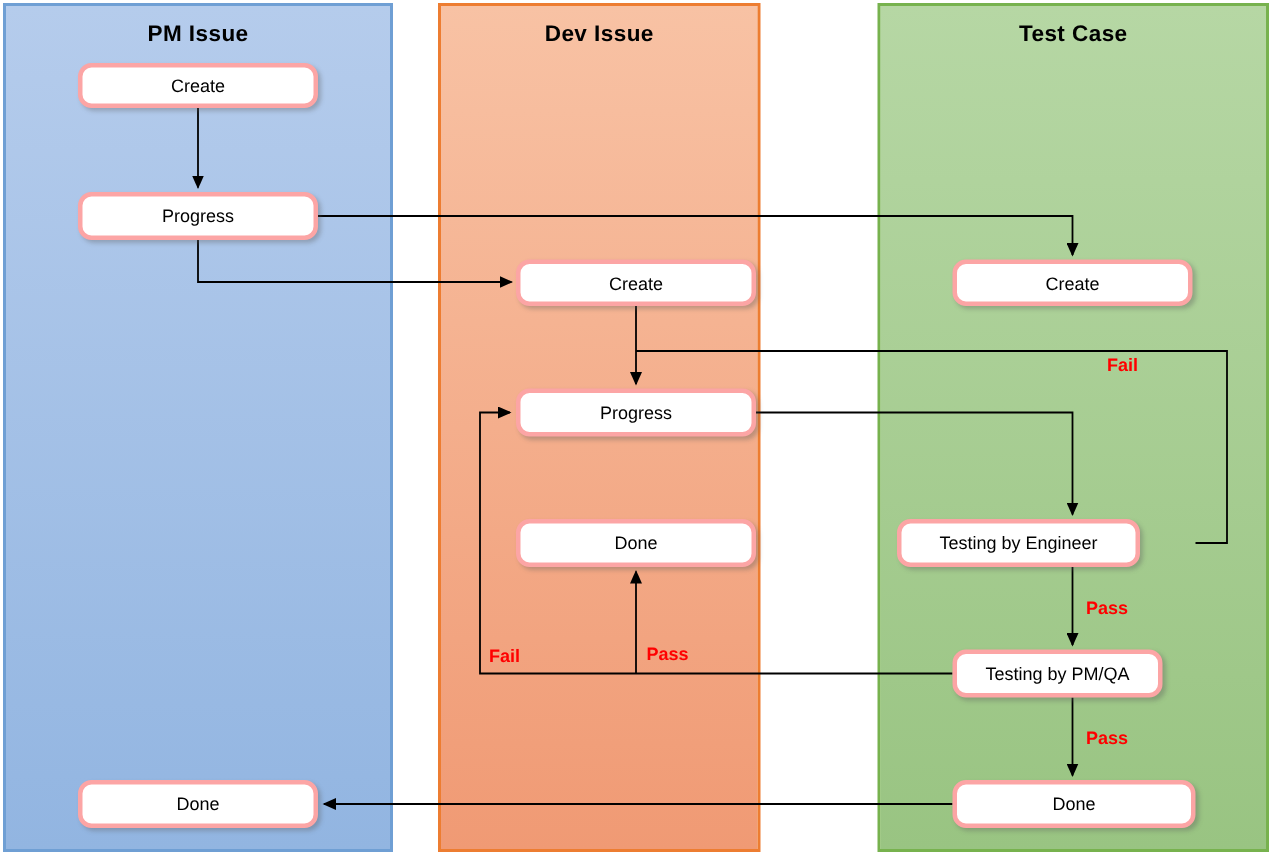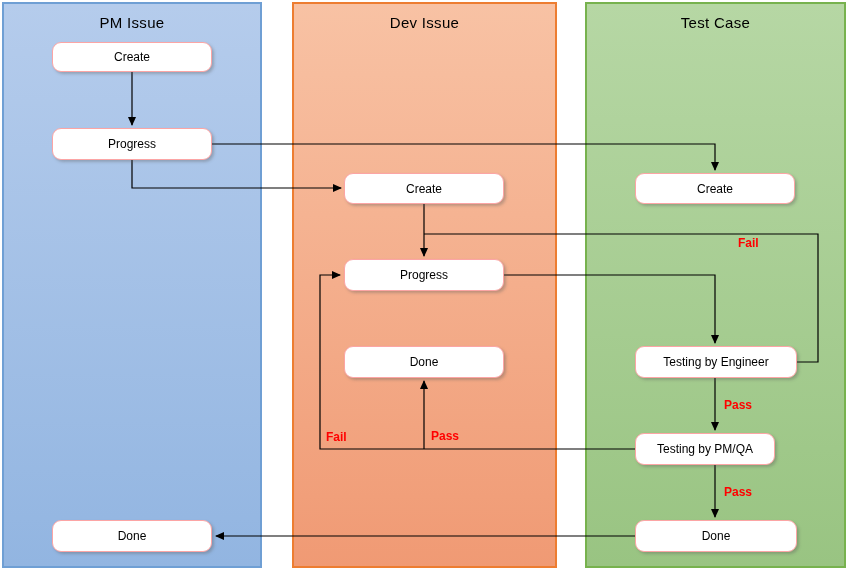--- a/index.html
+++ b/index.html
@@ -2,39 +2,39 @@
 <html><head>
 <meta charset="utf-8">
 <style>
   html,body{margin:0;padding:0;background:#ffffff;}
   #stage{
     position:relative;width:848px;height:572px;background:#ffffff;overflow:hidden;
     font-family:"Liberation Sans","DejaVu Sans",sans-serif;
   }
   .lane{position:absolute;top:2px;height:566px;box-sizing:border-box;}
   .lane-pm{left:2px;width:260px;background:linear-gradient(#b5ccec,#92b5e1);border:2px solid #6f9fd4;}
-  .lane-dev{left:292px;width:265px;background:linear-gradient(#f8c2a4,#f09a74);border:2px solid #ed7d31;}
+  .lane-dev{left:292px;width:215px;background:linear-gradient(#f8c2a4,#f09a74);border:2px solid #ed7d31;}
   .lane-test{left:585px;width:261px;background:linear-gradient(#b6d7a4,#99c482);border:2px solid #77b24e;}
   .lane-title{
     position:absolute;top:10px;left:0;width:100%;text-align:center;
-    font-size:15px;color:#000;letter-spacing:.3px;
+    font-size:15px;color:#000;letter-spacing:.3px;font-weight:bold;
   }
   .node{
-    position:absolute;box-sizing:border-box;background:#ffffff;border:1px solid #fca5a5;
+    position:absolute;box-sizing:border-box;background:#ffffff;border:3px solid #fca5a5;
     border-radius:9px;display:flex;align-items:center;justify-content:center;
     font-size:12px;color:#000;box-shadow:2px 2px 3px rgba(90,90,90,0.35);
   }
   #n-pm-create{left:52px;top:42px;width:160px;height:30px;}
   #n-pm-progress{left:52px;top:128px;width:160px;height:32px;}
   #n-pm-done{left:52px;top:520px;width:160px;height:32px;}
   #n-dev-create{left:344px;top:173px;width:160px;height:31px;}
   #n-dev-progress{left:344px;top:259px;width:160px;height:32px;}
   #n-dev-done{left:344px;top:346px;width:160px;height:32px;}
   #n-test-create{left:635px;top:173px;width:160px;height:31px;}
-  #n-test-engineer{left:635px;top:346px;width:162px;height:32px;}
+  #n-test-engineer{left:598px;top:346px;width:162px;height:32px;}
   #n-test-pmqa{left:635px;top:433px;width:140px;height:32px;}
   #n-test-done{left:635px;top:520px;width:162px;height:32px;}
   #edges{position:absolute;left:0;top:0;width:848px;height:572px;pointer-events:none;}
   #edges polyline{fill:none;stroke:#000;stroke-width:1.2;}
   .edge-label{
     position:absolute;font-size:12px;font-weight:bold;color:#ff0000;white-space:nowrap;text-align:right;
   }
   #lbl-fail-engineer{left:738px;top:236px;}
   #lbl-pass-engineer{left:724px;top:398px;}
   #lbl-pass-pmqa{left:724px;top:485px;}

